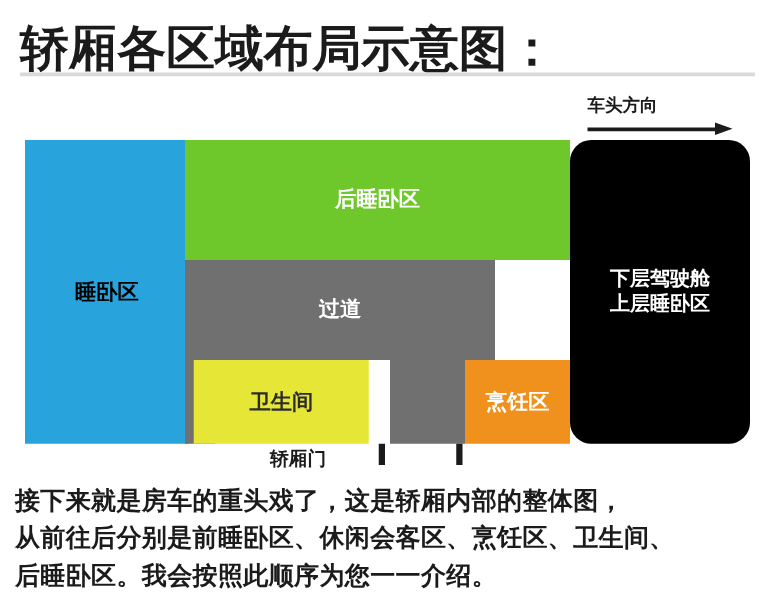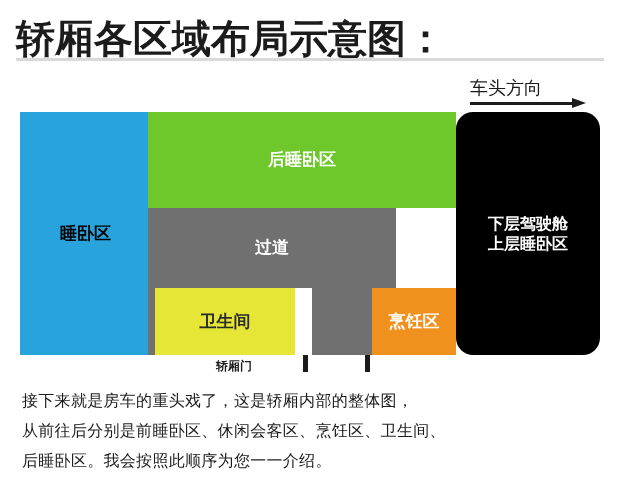--- a/index.html
+++ b/index.html
@@ -37,22 +37,22 @@
     top: 58px;
     width: 588px;
     height: 3px;
     background: #d9d9d9;
   }
   
   .dir-label {
     position: absolute;
     left: 470px;
     top: 76px;
-    font-size: 18px;
-    font-weight: normal;
+    font-size: 14px;
+    font-weight: bold;
     color: #1b1b1b;
     white-space: nowrap;
   }
   .dir-arrow {
     position: absolute;
     left: 470px;
     top: 98px;
     width: 116px;
     height: 10px;
   }
@@ -101,44 +101,45 @@
   .z-kitchen  { left: 352px; top: 176px; width: 84px;  height: 67px;  background: #f0911e; color: #ffffff; }
   .z-grey-bl  { left: 128px; top: 176px; width: 24px;  height: 67px;  background: #707070; }
   .z-grey-mid { left: 292px; top: 176px; width: 60px;  height: 67px;  background: #707070; }
   .z-cab      { left: 436px; top: 0px;   width: 144px; height: 243px; background: #000000; color: #ffffff; font-size: 16px; border-radius: 17px; }
 
   
   .door-label {
     position: absolute;
     left: 216px;
     top: 358px;
-    font-size: 12px;
+    font-size: 15px;
     font-weight: bold;
     color: #1b1b1b;
     white-space: nowrap;
   }
   .door-tick {
     position: absolute;
     width: 5px;
     height: 17px;
     background: #1b1b1b;
   }
   .door-tick-1 { left: 303px; top: 355px; }
   .door-tick-2 { left: 365px; top: 355px; }
 
   
   .caption {
     position: absolute;
-    left: 22px;
+    left: 12px;
     top: 386px;
     width: 586px;
-    font-size: 16px;
+    font-size: 20px;
     line-height: 30px;
     color: #1b1b1b;
     letter-spacing: 0.3px;
+    font-weight: bold;
   }
   .caption p {
     margin: 0;
   }
 </style>
 </head>
 <body>
 
 <div id="page">
 

